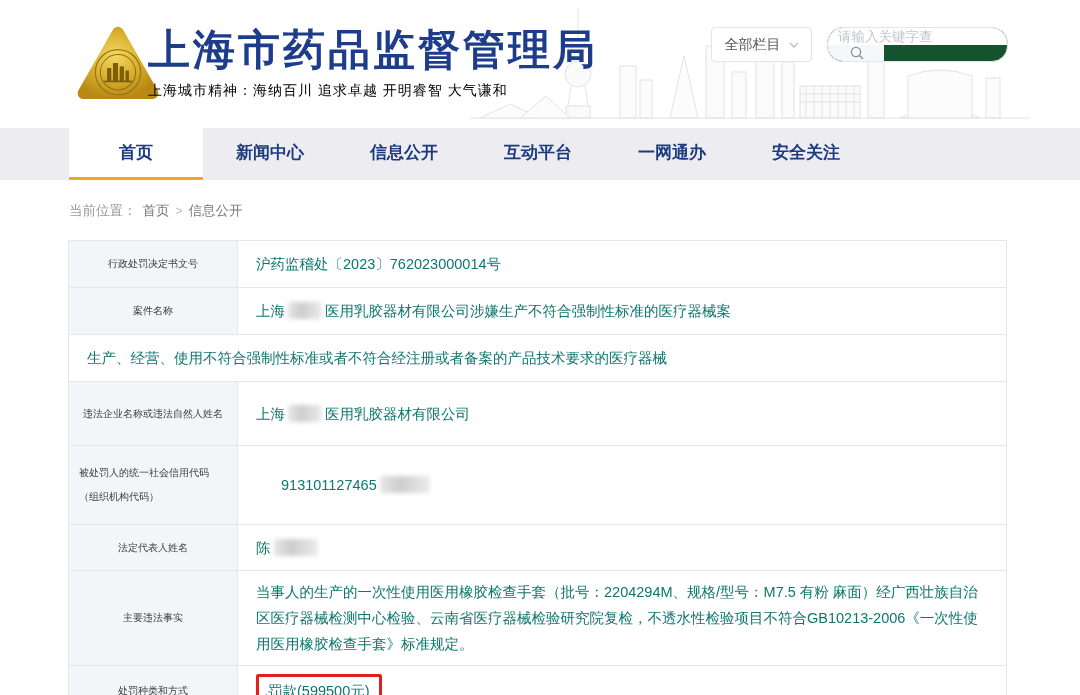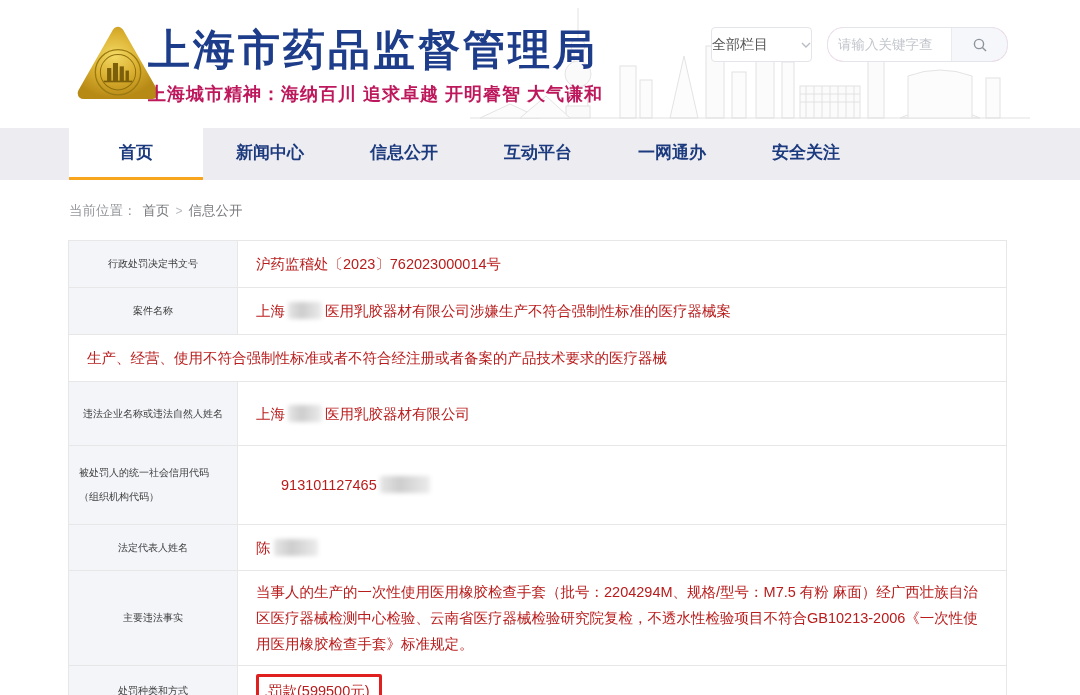--- a/index.html
+++ b/index.html
@@ -6,28 +6,28 @@
   html,body { width:1080px; height:695px; overflow:hidden; background:#fff;
     font-family:"Liberation Sans","DejaVu Sans",sans-serif; }
   .page { position:relative; width:877px; height:695px; background:#fff; }
 
   
   .header { position:relative; width:1080px; height:128px; background:#fff; overflow:hidden; }
   .skyline { position:absolute; left:470px; bottom:0; width:560px; height:122px; opacity:.85; pointer-events:none; }
   .logo { position:absolute; left:76px; top:24px; width:84px; height:78px; }
   .title-block { position:absolute; left:148px; top:26px; }
   .site-title { font-size:42px; font-weight:900; color:#1d3d8a; letter-spacing:3px; line-height:1.15; }
-  .site-slogan { margin-top:8px; font-size:18px; font-weight:700; color:#be185d; letter-spacing:1px; }
+  .site-slogan { margin-top:8px; font-size:14px; font-weight:400; color:#000000; letter-spacing:1px; }
 
   .search-area { position:absolute; top:27px; right:72px; display:flex; gap:15px; z-index:3; }
   .cat-select { width:101px; height:35px; border:1px solid #e3e5ea; border-radius:4px; background:#fff;
-    display:flex; align-items:center; justify-content:space-between; gap:8px; font-size:14px; color:#555; cursor:pointer; }
+    display:flex; align-items:center; justify-content:center; gap:8px; font-size:14px; color:#555; cursor:pointer; }
   .chevron { width:10px; height:10px; }
-  .search-box { width:181px; height:35px; border:1px solid #e3e5ea; border-radius:16px; background:#f9a8d4;
-    display:flex; overflow:hidden; }
+  .search-box { width:181px; height:35px; border:1px solid #e3e5ea; border-radius:16px; background:#14532d;
+    display:flex; overflow:hidden;flex-direction:column; }
   .search-input { flex:1; min-width:0; border:none; outline:none; padding:0 10px; font-size:13.5px; color:#555;
     font-family:"Liberation Sans","DejaVu Sans",sans-serif; }
   .search-input::placeholder { color:#c2c6cc; }
   .search-btn { width:56px; border:none; border-left:1px solid #e9ebef; background:#f6f7fa;
     display:flex; align-items:center; justify-content:center; cursor:pointer; }
 
   
   .nav { position:relative; width:1080px; height:52px; background:#ededf1; }
   .nav-inner { display:flex; height:52px; margin-left:69px; }
   .nav-item { width:134px; height:52px; line-height:49px; text-align:center; font-size:17px;
@@ -38,21 +38,21 @@
   .breadcrumb { margin:22px 0 0 69px; font-size:13.5px; color:#94969b; display:flex; gap:6px; align-items:center; }
   .crumb-link { color:#77797e; cursor:pointer; }
   .crumb-sep { color:#b9bbc0; font-size:12px; }
 
   
   .ptable { position:absolute; left:68px; top:240px; width:939px; border:1px solid #e7e7e7; border-bottom:none; background:#fff; }
   .trow { display:flex; border-bottom:1px solid #e7e7e7; }
   .tlabel { width:169px; min-width:169px; background:#f3f5f9; border-right:1px solid #e7e7e7;
     display:flex; align-items:center; justify-content:center; padding:8px 10px; }
   .tlabel span { display:inline-block; text-align:left; font-size:10px; color:#3c3c3c; line-height:24px; }
-  .tvalue { flex:1; display:flex; align-items:center; padding:8px 18px; font-size:14.5px; color:#b91c1c; line-height:26px; }
+  .tvalue { flex:1; display:flex; align-items:center; padding:8px 18px; font-size:14.5px; color:#0f766e; line-height:26px; }
   .h47 { min-height:47px; } .h64 { min-height:64px; } .h79 { min-height:79px;gap:25px; }
   .h46 { min-height:46px;justify-content:center; } .h78 { min-height:78px; } .h45 { min-height:47px; }
 
   .redact { display:inline-block; vertical-align:-3px; height:17px; border-radius:2px;
     background:linear-gradient(90deg,#e6e6e6,#cdcdcd 40%,#ececec); filter:blur(2px); margin:0 3px; }
   .rw34 { width:34px; } .rw48 { width:50px; } .rw42 { width:44px; }
 
   .red-box { display:inline-block; border:3px solid #e01f1f; border-radius:2px; padding:3px 9px 3px 5px; line-height:22px; }
 </style>
 </head>

